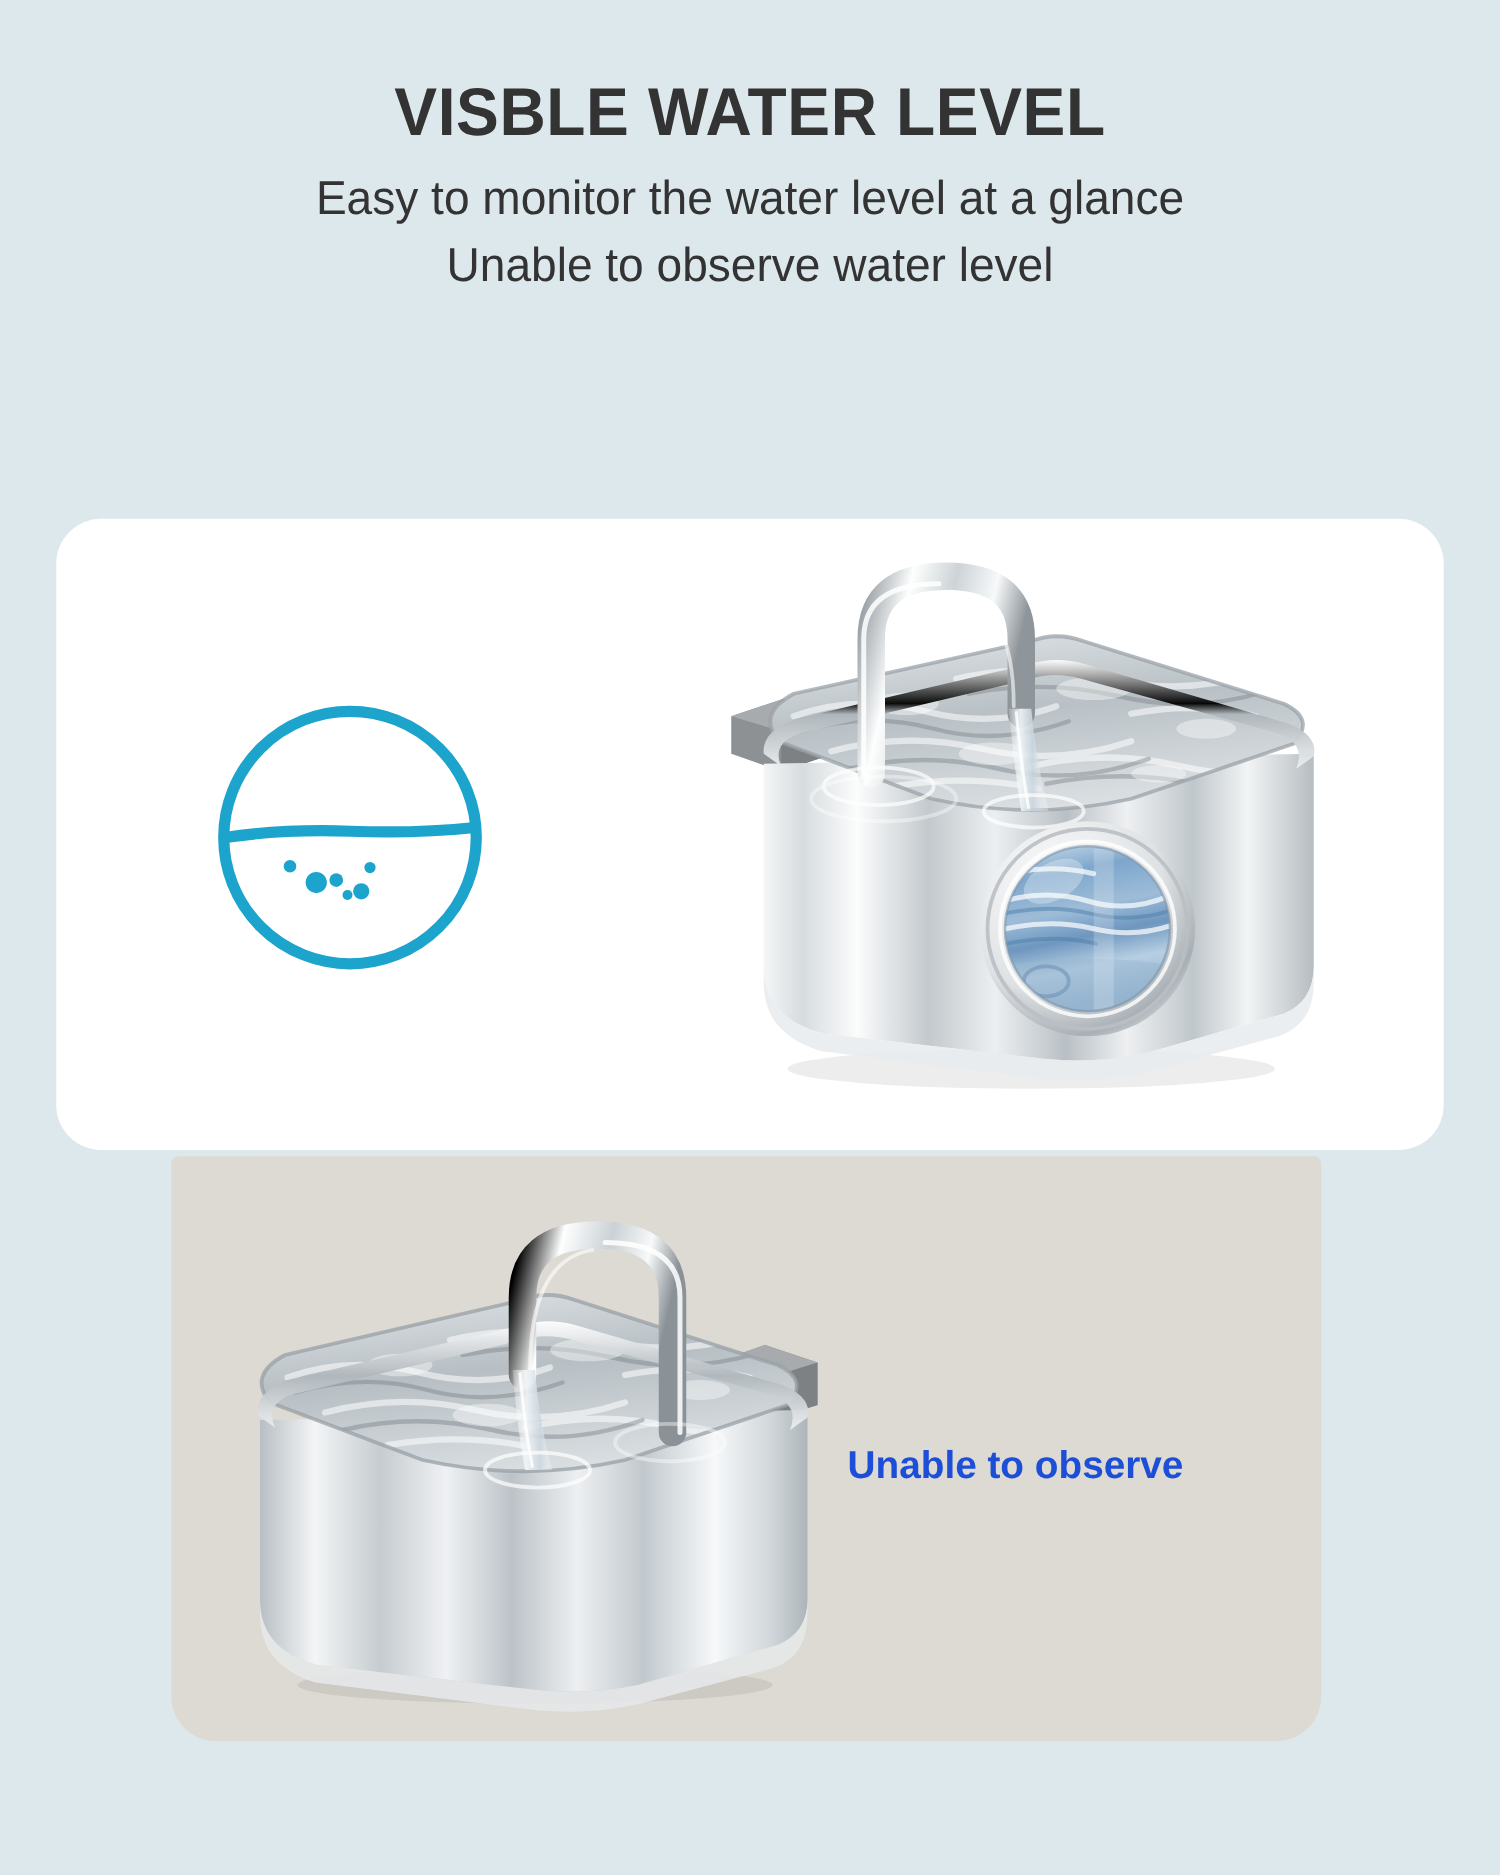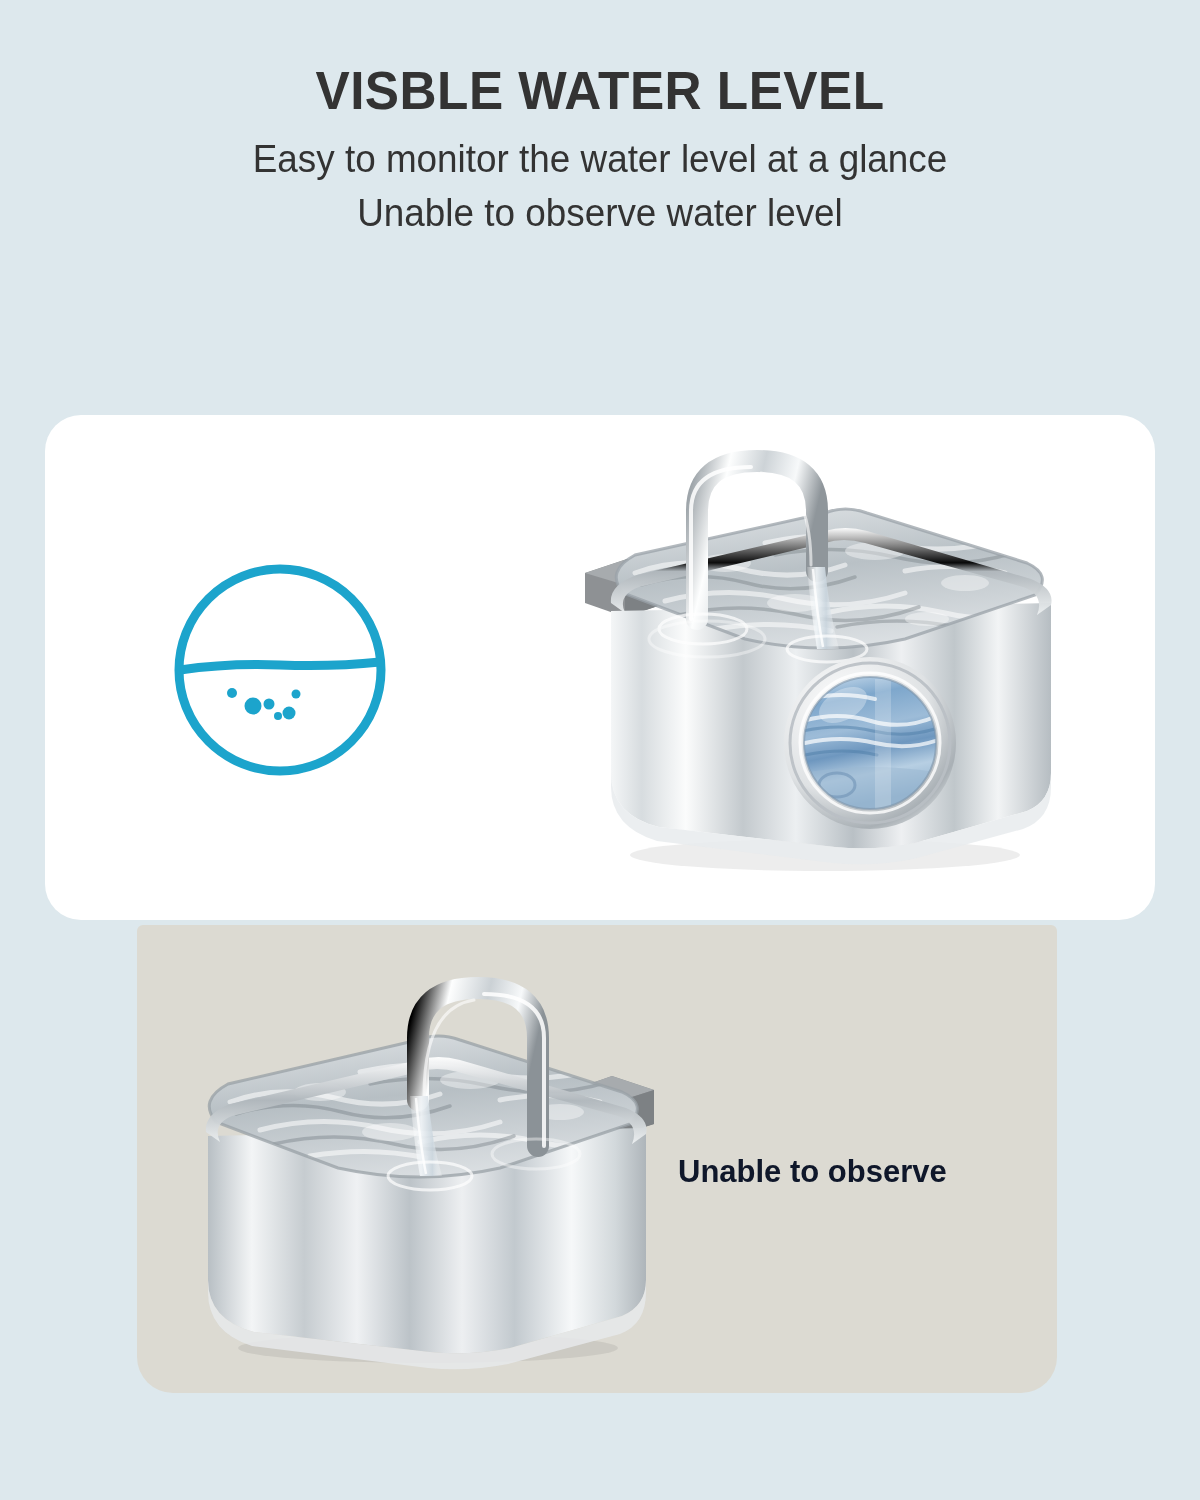--- a/index.html
+++ b/index.html
@@ -83,21 +83,21 @@
 
   
   .caption {
     position: absolute;
     left: 678px;
     top: 1152px;
     width: 350px;
     font-size: 31px;
     font-weight: bold;
     line-height: 1.28;
-    color: #0f172a;
+    color: #1d4ed8;
     z-index: 5;
   }
 </style>
 </head>
 <body>
 
 <div class="header">
   <h1 class="title">VISBLE WATER LEVEL</h1>
   <p class="subtitle">Easy to monitor the water level at a glance</p>
   <p class="subtitle">Unable to observe water level</p>

